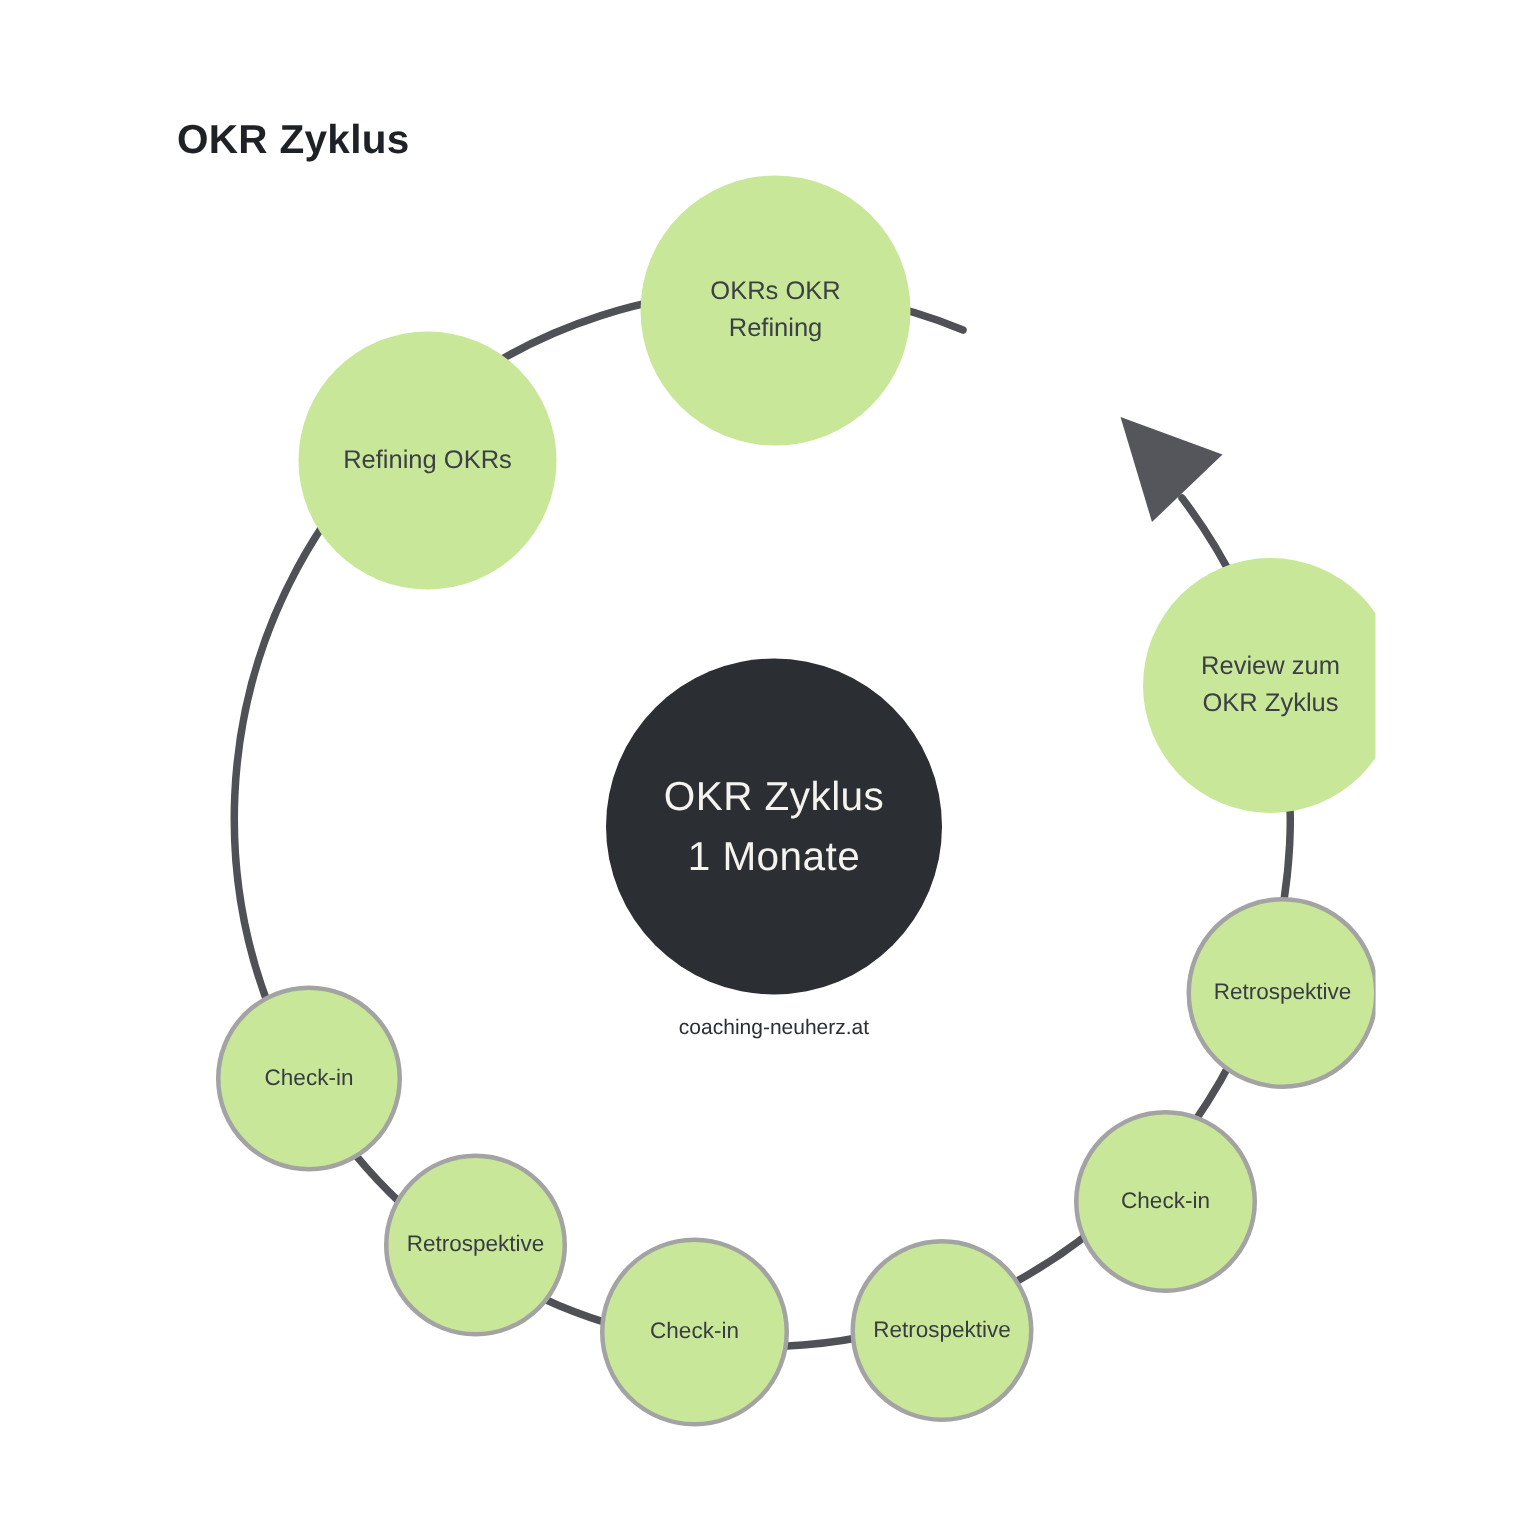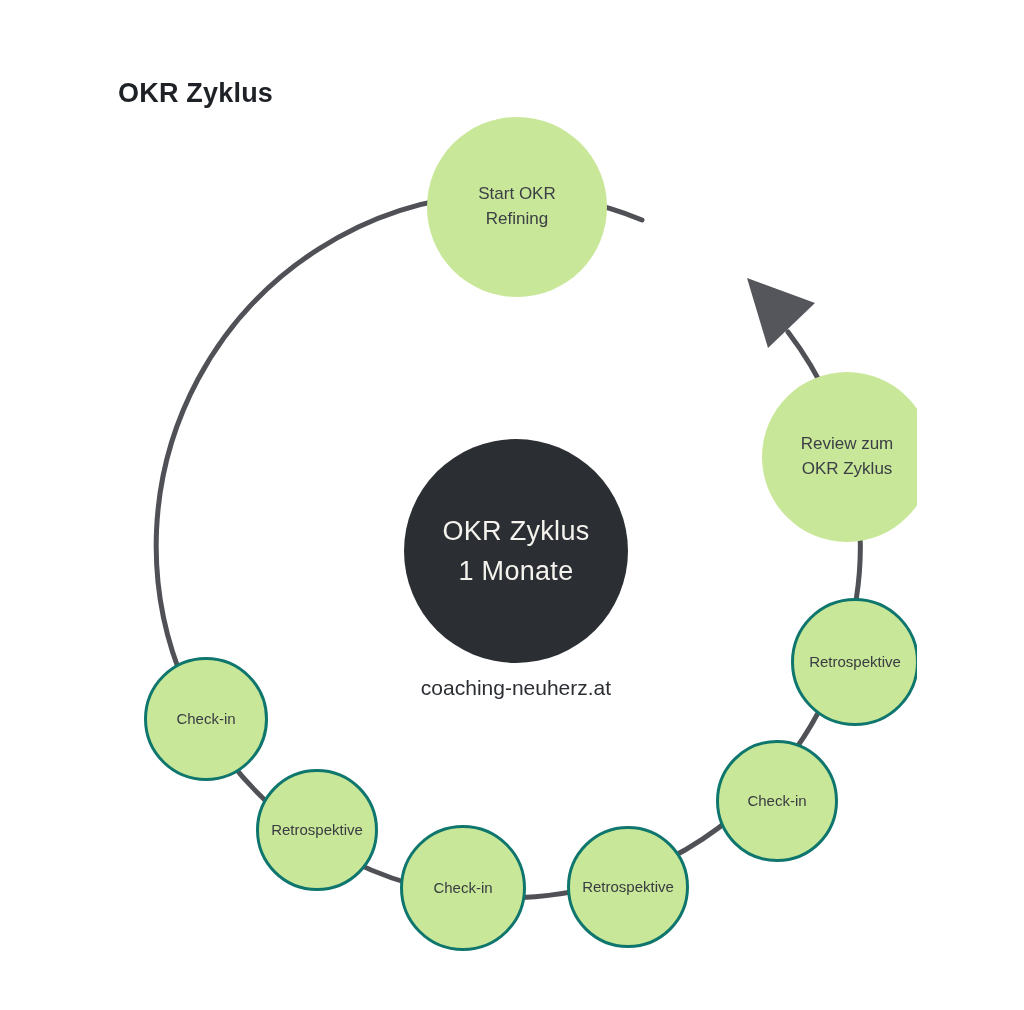--- a/index.html
+++ b/index.html
@@ -47,21 +47,21 @@
   }
   .circle span { display: block; }
   .major {
     background: #c8e798;
     color: #3c4046;
     font-size: 17px;
     line-height: 1.45;
   }
   .minor {
     background: #c8e798;
-    border: 3px solid #0f766e;
+    border: 3px solid #a3a3a3;
     color: #383c42;
     font-size: 15px;
     line-height: 1.3;
   }
   .center-circle {
     left: 404px;
     top: 439px;
     width: 224px;
     height: 224px;
     background: #2b2e33;
@@ -69,21 +69,21 @@
     font-size: 27px;
     line-height: 1.5;
     letter-spacing: 0.3px;
   }
   .footer {
     position: absolute;
     left: 354px;
     top: 676px;
     width: 324px;
     text-align: center;
-    font-size: 21px;
+    font-size: 14px;
     color: #2b2e33;
     z-index: 2;
   }
   
   #stage-0 { left: 427px; top: 117px; width: 180px; height: 180px; }
   #stage-1 { left: 199px; top: 221px; width: 172px; height: 172px; }
   #stage-2 { left: 95px;  top: 441px; width: 166px; height: 166px; }
   #stage-3 { left: 144px; top: 657px; width: 124px; height: 124px; }
   #stage-4 { left: 256px; top: 769px; width: 122px; height: 122px; }
   #stage-5 { left: 400px; top: 825px; width: 126px; height: 126px; }
@@ -98,24 +98,27 @@
 <div class="canvas">
 
   <svg class="ring-svg" viewBox="0 0 1024 1010">
     <path d="M 642 220 A 352 352 0 1 0 788 332" fill="none" stroke="#505156" stroke-width="5" stroke-linecap="round"></path>
     <polygon points="747,278 815,303 768,348" fill="#55565b"></polygon>
   </svg>
 
   <h1 class="title">OKR Zyklus</h1>
 
   <div class="circle major" id="stage-0">
-    <span>Start OKR</span>
+    <span>OKRs OKR</span>
     <span>Refining</span>
   </div>
 
+  <div class="circle major" id="stage-1">
+    <span>Refining OKRs</span>
+  </div>
 
 
   <div class="circle minor" id="stage-3">
     <span>Check-in</span>
   </div>
 
   <div class="circle minor" id="stage-4">
     <span>Retrospektive</span>
   </div>
 

